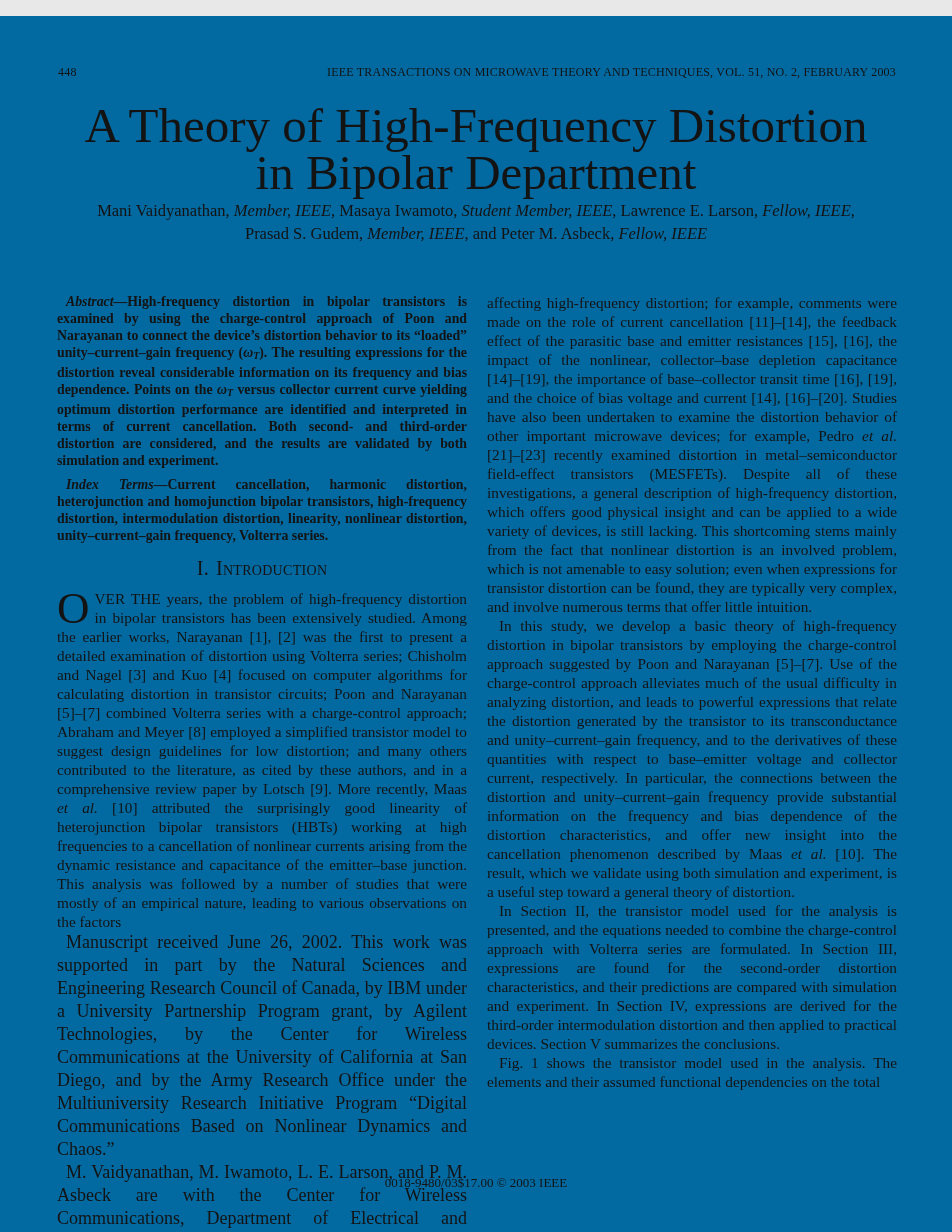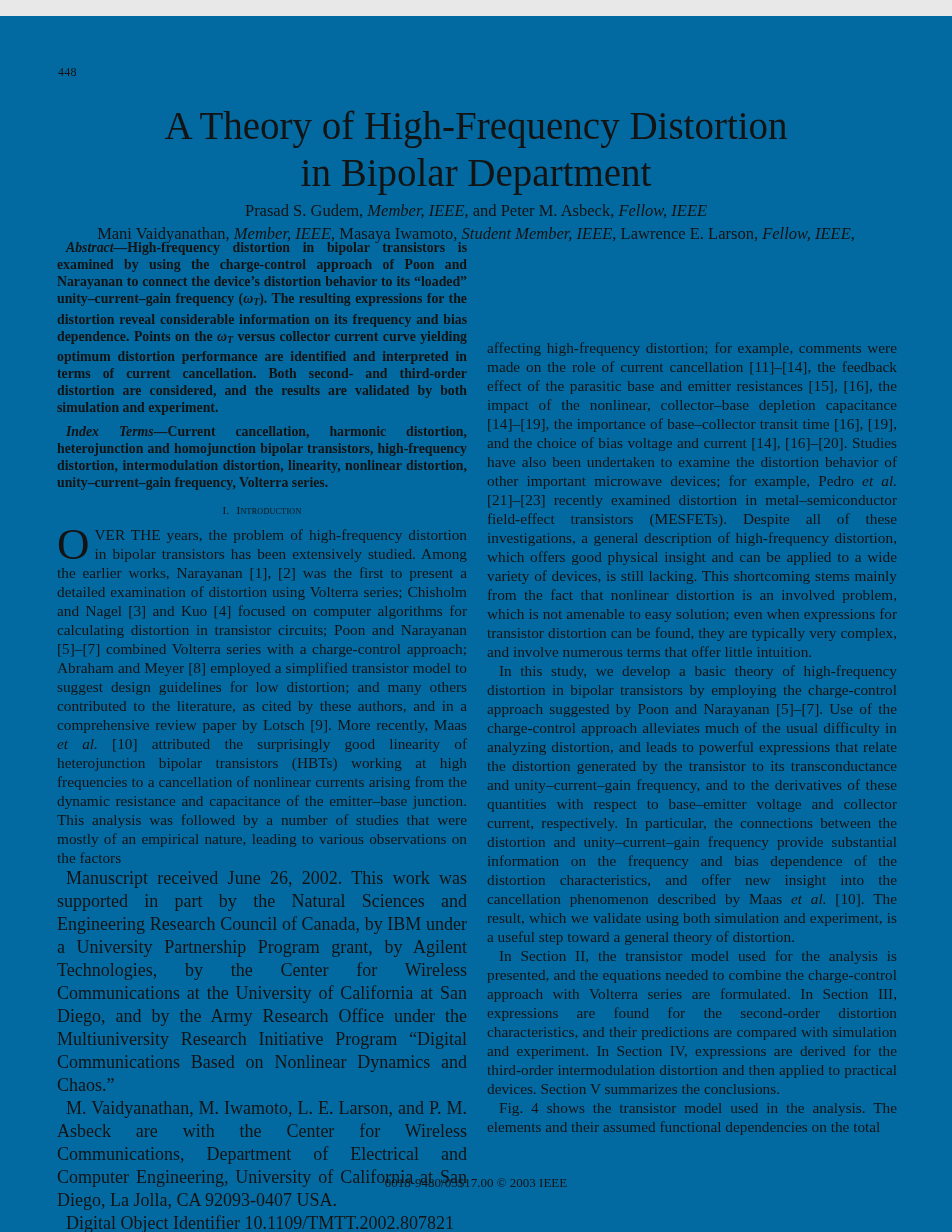--- a/index.html
+++ b/index.html
@@ -3,32 +3,32 @@
 <meta charset="utf-8">
 <style>
   html,body{margin:0;padding:0;background:#e8e8e8;}
   .page{position:relative;width:952px;height:1232px;background:#0369a1;margin:16px auto;
         font-family:"Liberation Serif", serif;color:#131313;overflow:hidden;}
   
   .runhead{position:absolute;top:49px;left:58px;width:838px;display:flex;
            justify-content:space-between;align-items:baseline;font-size:12px;letter-spacing:.2px;}
   
   .title{position:absolute;top:86px;left:0;width:100%;text-align:center;
-         font-size:39px;line-height:47px;font-weight:400;margin:0;}
+         font-size:49px;line-height:47px;font-weight:400;margin:0;}
   .authors{position:absolute;top:183px;left:0;width:100%;text-align:center;
            font-size:16.5px;line-height:23px;}
   
   .cols{position:absolute;top:277px;left:57px;width:840px;height:888px;display:flex;gap:20px;}
-  .col{width:410px;display:flex;flex-direction:column;justify-content:center;}
+  .col{width:410px;display:flex;flex-direction:column;}
   p.body{font-size:15.3px;line-height:19px;text-align:justify;margin:0;text-indent:12px;}
   p.nind{text-indent:0;}
   .abstract{font-size:13.8px;line-height:17px;font-weight:bold;text-align:justify;
             text-indent:9px;margin:0;}
   .ixterms{margin-top:7px;}
-  h2.sect{font-size:11px;font-weight:400;text-align:center;margin:13px 0 9px;letter-spacing:.3px;}
+  h2.sect{font-size:20px;font-weight:400;text-align:center;margin:13px 0 9px;letter-spacing:.3px;}
   .sc{font-variant:small-caps;}
   .sect-gap{display:inline-block;width:7px;}
   .dropcap{float:left;font-size:45px;line-height:37px;padding:1px 5px 0 0;}
   h3.subsect{font-size:15.3px;font-style:italic;font-weight:400;margin:9px 0 6px;}
   .fnblock{margin-top:auto;font-size:18px;line-height:23px;text-align:justify;}
   .fnblock p{margin:0;text-indent:9px;}
   
   .footer{position:absolute;top:1159px;left:0;width:100%;text-align:center;font-size:13px;font-family:Liberation Serif, serif;}
   
   .seg-r{}
@@ -37,30 +37,31 @@
   .seg-bi{font-weight:bold;font-style:italic;}
   .seg-bisub{font-weight:bold;font-style:italic;font-size:.72em;vertical-align:-0.22em;}
 </style>
 </head>
 <body>
 
 <div class="page">
 
   <div class="runhead">
     <span>448</span>
+    <span>IEEE TRANSACTIONS ON MICROWAVE THEORY AND TECHNIQUES, VOL. 51, NO. 2, FEBRUARY 2003</span>
   </div>
 
   <h1 class="title">
     <span>A Theory of High-Frequency Distortion</span><br>
     <span>in Bipolar Department</span>
   </h1>
 
   <div class="authors">
+    <div><span class="seg-r">Mani Vaidyanathan, </span><span class="seg-i">Member, IEEE</span><span class="seg-r">, Masaya Iwamoto, </span><span class="seg-i">Student Member, IEEE</span><span class="seg-r">, Lawrence E. Larson, </span><span class="seg-i">Fellow, IEEE</span><span class="seg-r">,</span></div>
     <div><span class="seg-r">Prasad S. Gudem, </span><span class="seg-i">Member, IEEE</span><span class="seg-r">, and Peter M. Asbeck, </span><span class="seg-i">Fellow, IEEE</span></div>
-    <div><span class="seg-r">Mani Vaidyanathan, </span><span class="seg-i">Member, IEEE</span><span class="seg-r">, Masaya Iwamoto, </span><span class="seg-i">Student Member, IEEE</span><span class="seg-r">, Lawrence E. Larson, </span><span class="seg-i">Fellow, IEEE</span><span class="seg-r">,</span></div>
   </div>
 
   <div class="cols">
 
     <div class="col">
       <p class="abstract"><span class="seg-bi">Abstract—</span><span class="seg-b">High-frequency distortion in bipolar transistors is examined by using the charge-control approach of Poon and Narayanan to connect the device’s distortion behavior to its “loaded” unity–current–gain frequency (</span><span class="seg-bi">ω</span><span class="seg-bisub">T</span><span class="seg-b">). The resulting expressions for the distortion reveal considerable information on its frequency and bias dependence. Points on the </span><span class="seg-bi">ω</span><span class="seg-bisub">T</span><span class="seg-b"> versus collector current curve yielding optimum distortion performance are identified and interpreted in terms of current cancellation. Both second- and third-order distortion are considered, and the results are validated by both simulation and experiment.</span></p>
       <p class="abstract ixterms"><span class="seg-bi">Index Terms—</span><span class="seg-b">Current cancellation, harmonic distortion, heterojunction and homojunction bipolar transistors, high-frequency distortion, intermodulation distortion, linearity, nonlinear distortion, unity–current–gain frequency, Volterra series.</span></p>
 
       <h2 class="sect"><span>I.</span><span class="sect-gap"></span><span class="sc">Introduction</span></h2>
 
@@ -73,21 +74,21 @@
       </div>
     </div>
 
     <div class="col">
       <p class="body nind"><span class="seg-r">affecting high-frequency distortion; for example, comments were made on the role of current cancellation [11]–[14], the feedback effect of the parasitic base and emitter resistances [15], [16], the impact of the nonlinear, collector–base depletion capacitance [14]–[19], the importance of base–collector transit time [16], [19], and the choice of bias voltage and current [14], [16]–[20]. Studies have also been undertaken to examine the distortion behavior of other important microwave devices; for example, Pedro </span><span class="seg-i">et al.</span><span class="seg-r"> [21]–[23] recently examined distortion in metal–semiconductor field-effect transistors (MESFETs). Despite all of these investigations, a general description of high-frequency distortion, which offers good physical insight and can be applied to a wide variety of devices, is still lacking. This shortcoming stems mainly from the fact that nonlinear distortion is an involved problem, which is not amenable to easy solution; even when expressions for transistor distortion can be found, they are typically very complex, and involve numerous terms that offer little intuition.</span></p>
       <p class="body"><span class="seg-r">In this study, we develop a basic theory of high-frequency distortion in bipolar transistors by employing the charge-control approach suggested by Poon and Narayanan [5]–[7]. Use of the charge-control approach alleviates much of the usual difficulty in analyzing distortion, and leads to powerful expressions that relate the distortion generated by the transistor to its transconductance and unity–current–gain frequency, and to the derivatives of these quantities with respect to base–emitter voltage and collector current, respectively. In particular, the connections between the distortion and unity–current–gain frequency provide substantial information on the frequency and bias dependence of the distortion characteristics, and offer new insight into the cancellation phenomenon described by Maas </span><span class="seg-i">et al.</span><span class="seg-r"> [10]. The result, which we validate using both simulation and experiment, is a useful step toward a general theory of distortion.</span></p>
       <p class="body"><span class="seg-r">In Section II, the transistor model used for the analysis is presented, and the equations needed to combine the charge-control approach with Volterra series are formulated. In Section III, expressions are found for the second-order distortion characteristics, and their predictions are compared with simulation and experiment. In Section IV, expressions are derived for the third-order intermodulation distortion and then applied to practical devices. Section V summarizes the conclusions.</span></p>
 
 
 
-      <p class="body"><span class="seg-r">Fig. 4 shows the transistor model used in the analysis. The elements and their assumed functional dependencies on the total</span></p>
+      <p class="body"><span class="seg-r">Fig. 1 shows the transistor model used in the analysis. The elements and their assumed functional dependencies on the total</span></p>
     </div>
 
   </div>
 
   <div class="footer">
     <span>0018-9480/03$17.00 © 2003 IEEE</span>
   </div>
 
 </div>
 

